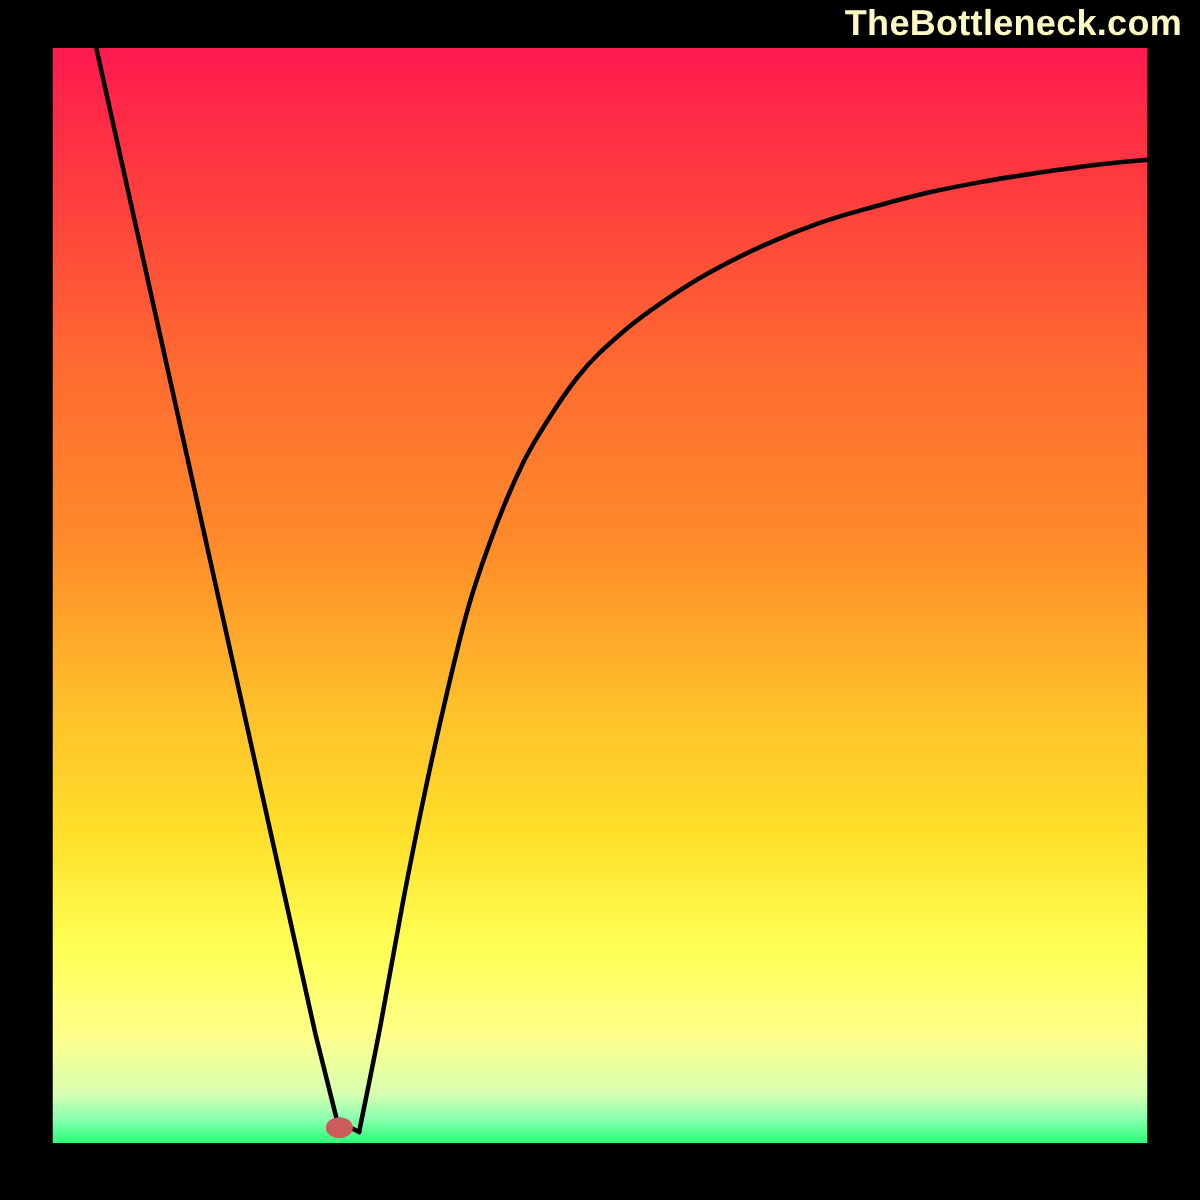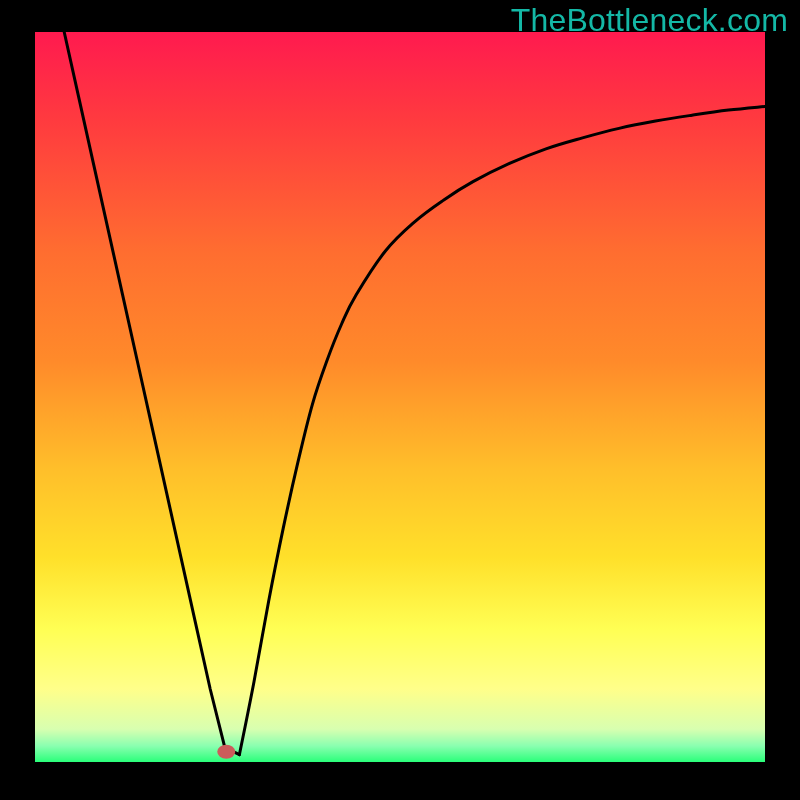--- a/index.html
+++ b/index.html
@@ -12,23 +12,23 @@
     width: 800px;
     height: 800px;
     background: #000;
     position: relative;
     box-sizing: border-box;
   }
   .watermark {
     position: absolute;
     top: 2px;
     right: 12px;
-    color: #14b8a6;
-    font-size: 32px;
-    font-weight: 400;
+    color: #fef9c3;
+    font-size: 24px;
+    font-weight: 700;
     letter-spacing: 0.2px;
     z-index: 10;
   }
   .plot {
     position: absolute;
     left: 35px;
     top: 32px;
     width: 730px;
     height: 730px;
   }

